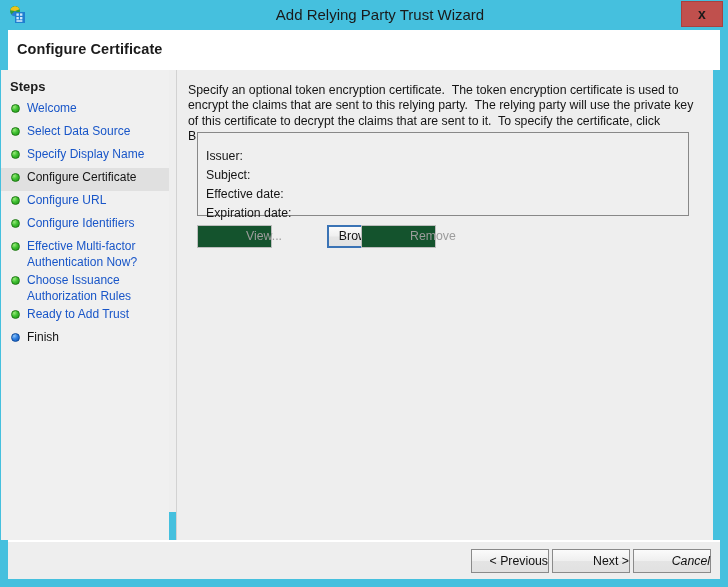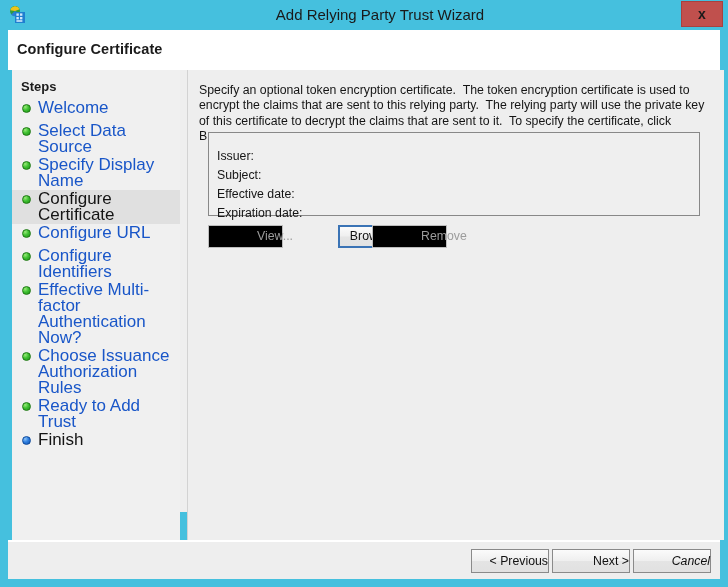--- a/index.html
+++ b/index.html
@@ -76,21 +76,21 @@
     left: 9px; top: 11px;
     font-size: 14.5px;
     font-weight: bold;
     color: #1b1b1b;
     letter-spacing: 0.1px;
   }
 
   
   .body-area {
     position: absolute;
-    left: 12px; top: 70px;
+    left: 1px; top: 70px;
     width: 712px;
     height: 442px;
     background: #eeeeee;
   }
 
   
   .sidebar {
     position: absolute;
     left: 0; top: 0;
     width: 168px;
@@ -114,21 +114,21 @@
   .step-list {
     position: absolute;
     left: 0; top: 29px;
     width: 168px;
   }
   .step {
     position: relative;
     min-height: 23px;
     padding: 1px 4px 1px 26px;
     box-sizing: border-box;
-    font-size: 17px;
+    font-size: 12px;
     color: #1956c8;
     line-height: 16px;
     display: flex;
     align-items: flex-start;
     cursor: pointer;
   }
   .step .bullet {
     position: absolute;
     left: 10px; top: 5px;
     width: 9px; height: 9px;
@@ -205,21 +205,21 @@
     color: #111111;
     text-align: center;
     line-height: 21px;
     box-sizing: border-box;
     cursor: pointer;
     font-family: "Liberation Sans", sans-serif;
   }
   .btn.disabled {
     color: #9c9c9c;
     border-color: #bdbdbd;
-    background: #000000;
+    background: #14532d;
     cursor: default;
     padding-left: 48px;
   }
   .btn.focused {
     border: 2px solid #3a73b5;
     line-height: 19px;
   }
   .btn-view    { left: 0px;   width: 75px; }
   .btn-browse  { left: 82px;  width: 75px; margin-left: 48px; }
   .btn-remove  { left = 0;    }

